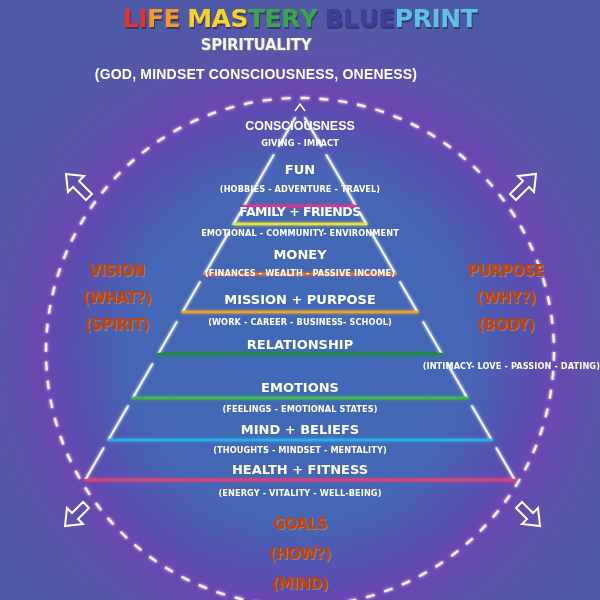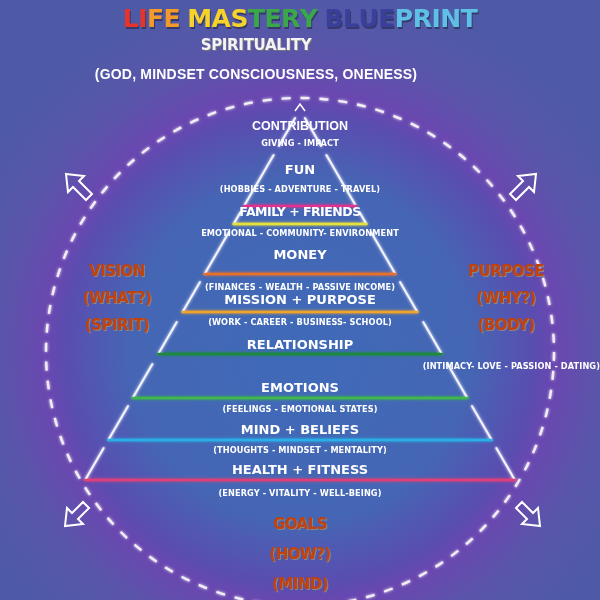--- a/index.html
+++ b/index.html
@@ -67,31 +67,31 @@
     <path d="M536,174 L534,192 L529,187 L516,200 L510,194 L523,181 L518,176 Z"></path>
     <path d="M65,526 L67,508 L72,513 L83,502 L89,508 L78,519 L83,524 Z"></path>
     <path d="M540,526 L522,524 L527,519 L516,508 L522,502 L533,513 L538,508 Z"></path>
   </g>
 </svg>
 
 <div class="abs title" id="title"><span><span style="color: rgb(232, 50, 42);">L</span><span style="color: rgb(232, 50, 42);">I</span><span style="color: rgb(243, 154, 42);">F</span><span style="color: rgb(243, 154, 42);">E</span></span><span style="margin-left: 7px;"><span style="color: rgb(246, 211, 42);">M</span><span style="color: rgb(246, 211, 42);">A</span><span style="color: rgb(246, 211, 42);">S</span><span style="color: rgb(58, 168, 74);">T</span><span style="color: rgb(58, 168, 74);">E</span><span style="color: rgb(58, 168, 74);">R</span><span style="color: rgb(58, 168, 74);">Y</span></span><span style="margin-left: 7px;"><span style="color: rgb(58, 63, 154);">B</span><span style="color: rgb(58, 63, 154);">L</span><span style="color: rgb(58, 63, 154);">U</span><span style="color: rgb(58, 63, 154);">E</span><span style="color: rgb(95, 192, 230);">P</span><span style="color: rgb(95, 192, 230);">R</span><span style="color: rgb(95, 192, 230);">I</span><span style="color: rgb(95, 192, 230);">N</span><span style="color: rgb(95, 192, 230);">T</span></span></div>
 <div class="abs sub spirit">SPIRITUALITY</div>
 <div class="abs sub spirit-desc">(GOD, MINDSET CONSCIOUSNESS, ONENESS)</div>
 
-<div class="abs lvl" style="top:119px;font-size:12.5px;font-family:'Liberation Sans',sans-serif;">CONTRIBUTION</div>
+<div class="abs lvl" style="top:119px;font-size:12.5px;font-family:'Liberation Sans',sans-serif;">CONSCIOUSNESS</div>
 <div class="abs desc" style="top:138px;">GIVING - IMPACT</div>
 
 <div class="abs lvl" style="top:162px;">FUN</div>
 <div class="abs desc" style="top:184px;">(HOBBIES - ADVENTURE - TRAVEL)</div>
 
 <div class="abs lvl" style="top:204px;font-size:12.5px;letter-spacing:-0.5px;">FAMILY + FRIENDS</div>
 <div class="abs desc" style="top:228px;">EMOTIONAL - COMMUNITY-  ENVIRONMENT</div>
 
 <div class="abs lvl" style="top:247px;">MONEY</div>
-<div class="abs desc" style="top:282px;">(FINANCES - WEALTH - PASSIVE INCOME)</div>
+<div class="abs desc" style="top:268px;">(FINANCES - WEALTH - PASSIVE INCOME)</div>
 
 <div class="abs lvl" style="top:292px;">MISSION + PURPOSE</div>
 <div class="abs desc" style="top:317px;">(WORK - CAREER - BUSINESS-  SCHOOL)</div>
 
 <div class="abs lvl" style="top:337px;">RELATIONSHIP</div>
 <div class="abs desc" style="top:361px;text-align:right;">(INTIMACY- LOVE - PASSION - DATING)</div>
 
 <div class="abs lvl" style="top:380px;">EMOTIONS</div>
 <div class="abs desc" style="top:404px;">(FEELINGS - EMOTIONAL STATES)</div>
 

